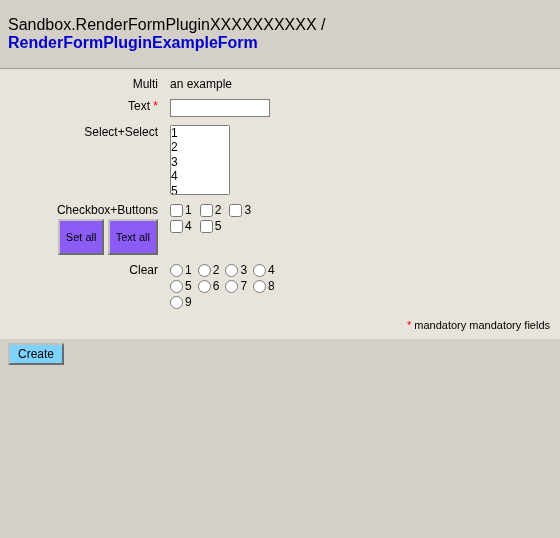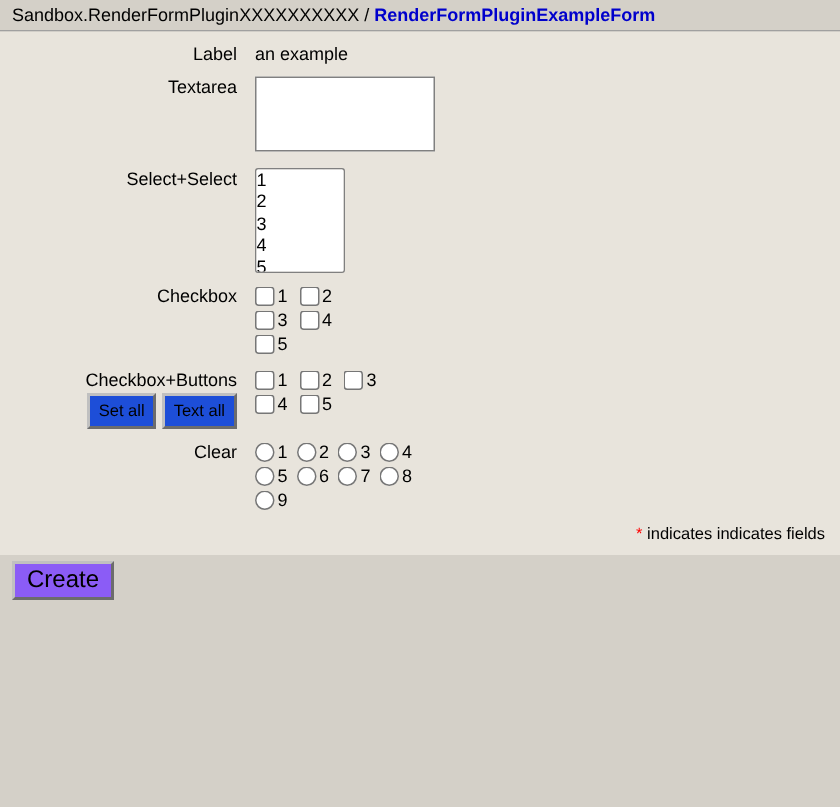--- a/index.html
+++ b/index.html
@@ -6,22 +6,22 @@
     body {
       font-family: Arial, sans-serif;
       font-size: 12px;
       background: #d4d0c8;
       width: 560px;
       min-height: 538px;
     }
 
     .breadcrumb-bar {
       background: #d4d0c8;
-      padding: 3px 8px;
-      font-size: 12px;
+      padding: 16px 8px;
+      font-size: 16px;
       border-bottom: 1px solid #a0a0a0;
     }
 
     .breadcrumb-bar a {
       color: #0000cc;
       text-decoration: none;
       font-weight: bold;
     }
 
     .form-table {
@@ -100,46 +100,46 @@
     }
 
     .radio-row input[type="radio"] {
       margin-right: 2px;
     }
 
     .btn-small {
       font-size: 11px;
       padding: 1px 6px;
       border: 2px outset #c0c0c0;
-      background: #1d4ed8;
+      background: #8b5cf6;
       cursor: pointer;
-      height: 24px;
+      height: 36px;
     }
 
     .mandatory-note {
       text-align: right;
       padding: 4px 8px;
       font-size: 11px;
       color: #000;
     }
 
     .mandatory-star {
       color: red;
     }
 
     .bottom-bar {
       padding: 4px 8px;
       background: #d4d0c8;
     }
 
     .create-btn {
-      font-size: 16px;
+      font-size: 12px;
       padding: 2px 8px;
       border: 2px outset #c0c0c0;
-      background: #8b5cf6;
+      background: #7dd3fc;
       cursor: pointer;
     }
 
     .required-star {
       color: red;
     }
 
     .date-field-wrapper {
       display: flex;
       align-items: center;
@@ -169,62 +169,48 @@
 
 <div class="breadcrumb-bar">
   <span>Sandbox.RenderFormPluginXXXXXXXXXX</span><span> / </span><a href="#">RenderFormPluginExampleForm</a>
 </div>
 
 <div class="form-area">
   <table class="form-table">
 
     <tbody>
         <tr>
-      <td class="label-cell">Label</td>
+      <td class="label-cell">Multi</td>
       <td class="field-cell">an example</td>
     </tr>
 
-
-    <tr>
-      <td class="label-cell">Textarea</td>
-      <td class="field-cell">
-        <textarea style=""></textarea>
-      </td>
-    </tr>
+    <tr>
+      <td class="label-cell">
+        <span>Text</span> <span class="required-star">*</span>
+      </td>
+      <td class="field-cell">
+        <input type="text" style="">
+      </td>
+    </tr>
+
 
 
     <tr>
       <td class="label-cell">Select+Select</td>
       <td class="field-cell">
         <select multiple="" size="5" style="width:60px; height:70px;">
           <option>1</option>
           <option>2</option>
           <option>3</option>
           <option>4</option>
           <option>5</option>
         </select>
       </td>
     </tr>
 
-    <tr>
-      <td class="label-cell">Checkbox</td>
-      <td class="field-cell">
-        <div class="checkbox-row">
-          <label><input type="checkbox" style=""> 1</label>
-          <label><input type="checkbox" style=""> 2</label>
-        </div>
-        <div class="checkbox-row">
-          <label><input type="checkbox" style=""> 3</label>
-          <label><input type="checkbox" style=""> 4</label>
-        </div>
-        <div class="checkbox-row">
-          <label><input type="checkbox" style=""> 5</label>
-        </div>
-      </td>
-    </tr>
 
     <tr>
       <td class="label-cell">
         <div>Checkbox+Buttons</div>
         <div style="margin-top:2px;">
           <button class="btn-small">Set all</button>
           <button class="btn-small">Text all</button>
         </div>
       </td>
       <td class="field-cell">
@@ -257,21 +243,21 @@
         </div>
         <div class="radio-row">
           <label><input type="radio" name="radio" style=""> 9</label>
         </div>
       </td>
     </tr>
 
 
     <tr>
       <td colspan="2" class="mandatory-note">
-        <span class="mandatory-star">*</span> <span>indicates indicates fields</span>
+        <span class="mandatory-star">*</span> <span>mandatory mandatory fields</span>
       </td>
     </tr>
   </tbody>
     </table>
 </div>
 
 <div class="bottom-bar">
   <button class="create-btn">Create</button>
 </div>
 

